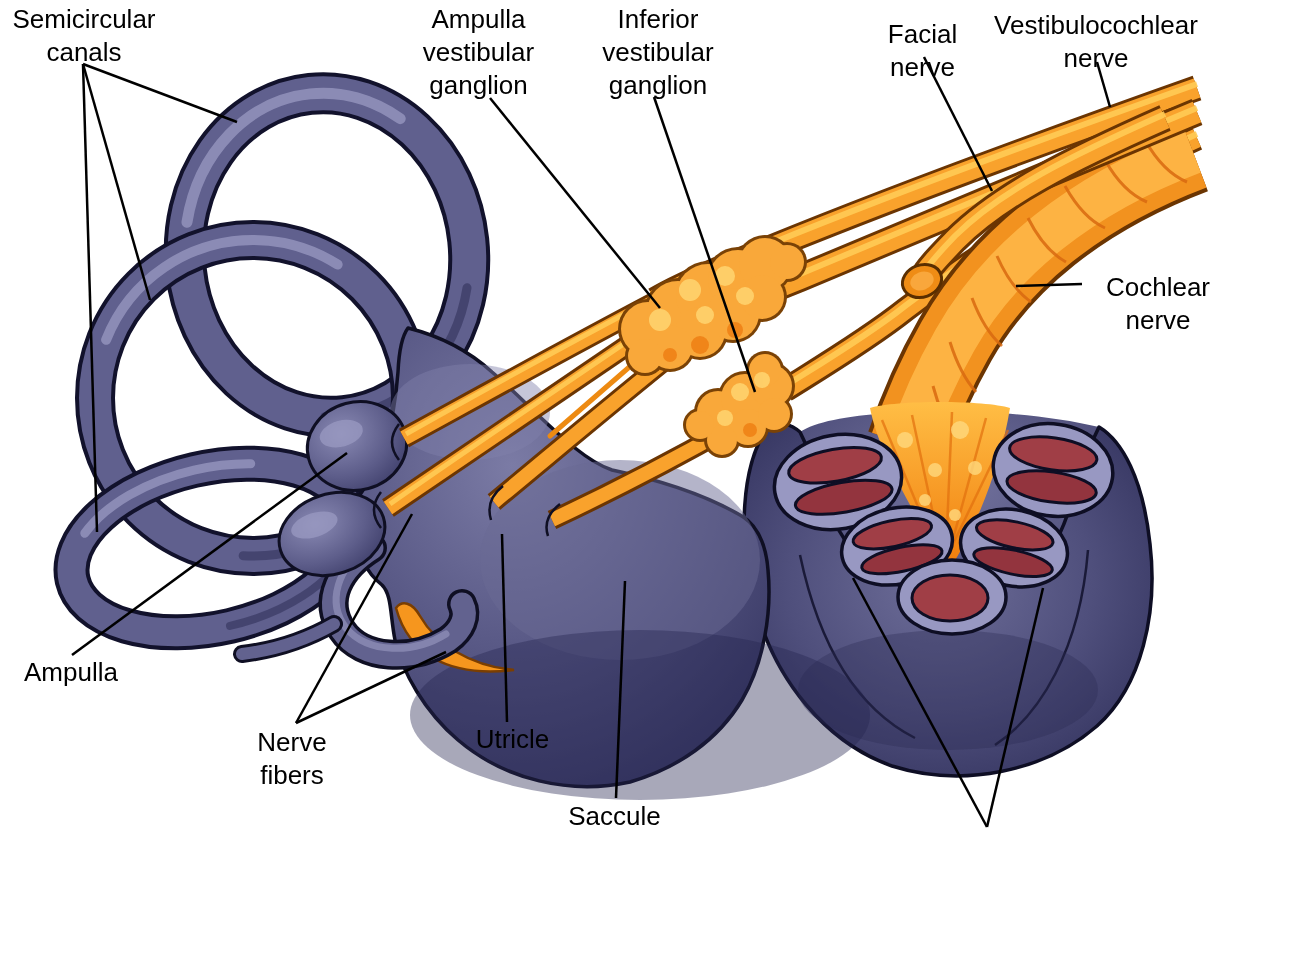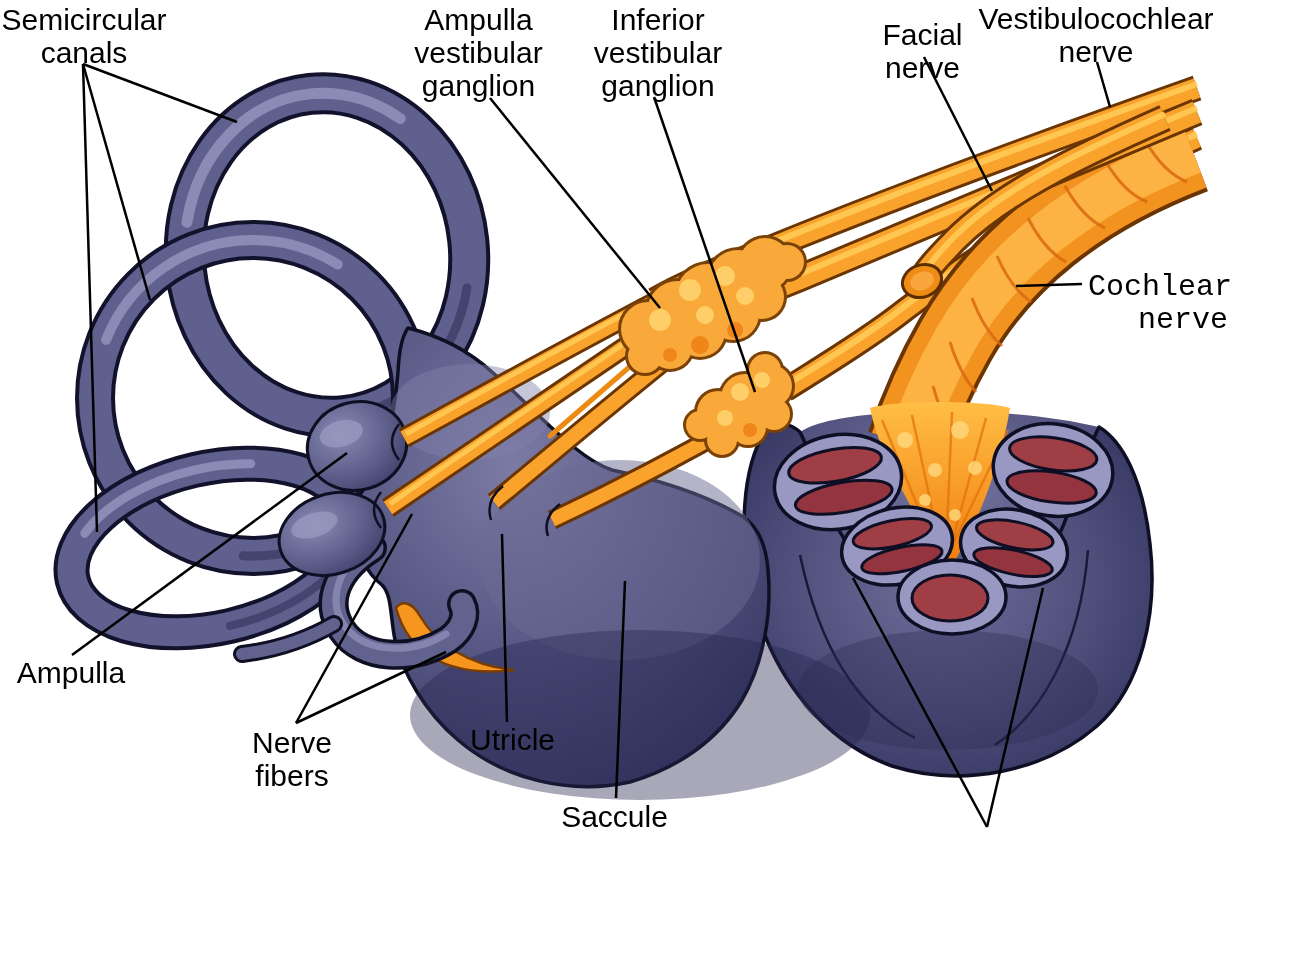--- a/index.html
+++ b/index.html
@@ -1,21 +1,21 @@
 <!DOCTYPE html>
 <html><head>
 <meta charset="utf-8">
 <style>
   html,body{margin:0;padding:0;background:#fff;}
   #stage{position:relative;width:1316px;height:967px;background:#fff;overflow:hidden;
          font-family:"Liberation Sans", sans-serif;}
   #art{position:absolute;left:0;top:0;}
-  .lbl{position:absolute;color:#000;font-size:30px;line-height:33px;text-align:center;
+  .lbl{position:absolute;color:#000;font-size:26px;line-height:33px;text-align:center;
        white-space:pre-line;letter-spacing:0px;}
-  .lbl.left{text-align:right;font-family:Liberation Mono, monospace;}
+  .lbl.left{text-align:center;}
 </style>
 </head>
 <body>
 
 <div id="stage">
 
 <svg id="art" width="1316" height="967" viewBox="0 0 1316 967">
   <defs>
     <radialGradient id="vg" cx="38%" cy="30%" r="85%">
       <stop offset="0%" stop-color="#7B7BA5"></stop>
@@ -324,21 +324,21 @@
   <div class="lbl" style="left:0px;top:3px;width:168px">Semicircular
 canals</div>
   <div class="lbl" style="left:396px;top:3px;width:165px">Ampulla
 vestibular
 ganglion</div>
   <div class="lbl" style="left:577px;top:3px;width:162px">Inferior
 vestibular
 ganglion</div>
   <div class="lbl" style="left:860px;top:18px;width:125px">Facial
 nerve</div>
-  <div class="lbl" style="left:978px;top:2px;width:236px">Vestibulocochlear
+  <div class="lbl" style="left:978px;top:9px;width:236px">Vestibulocochlear
 nerve</div>
   <div class="lbl left" style="left:1088px;top:271px;width:140px">Cochlear
 nerve</div>
   <div class="lbl" style="left:12px;top:656px;width:118px">Ampulla</div>
   <div class="lbl" style="left:238px;top:726px;width:108px">Nerve
 fibers</div>
   <div class="lbl" style="left:455px;top:723px;width:115px">Utricle</div>
   <div class="lbl" style="left:552px;top:800px;width:125px">Saccule</div>
 </div>
 

